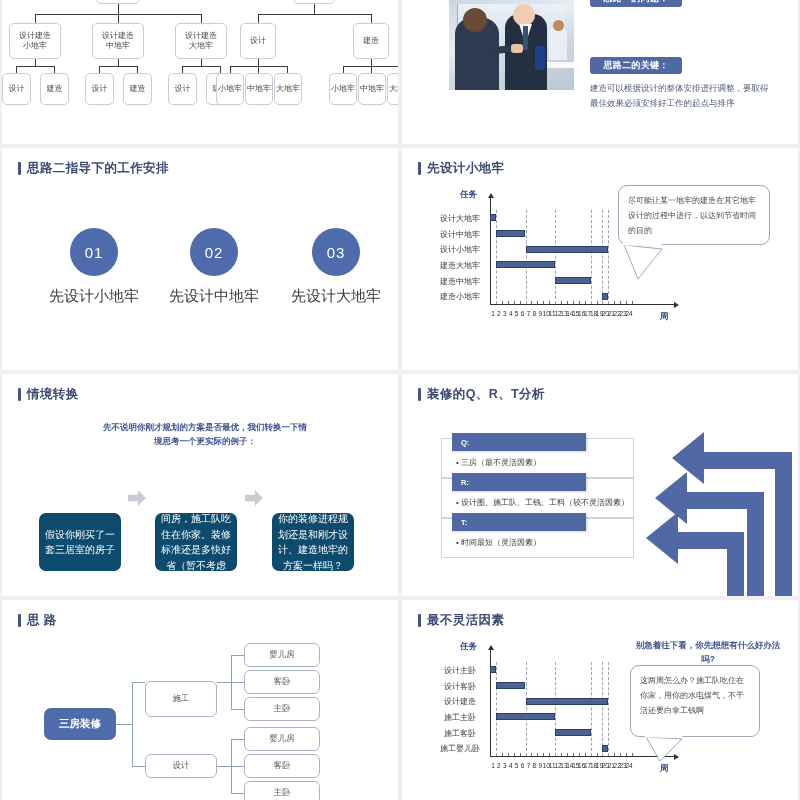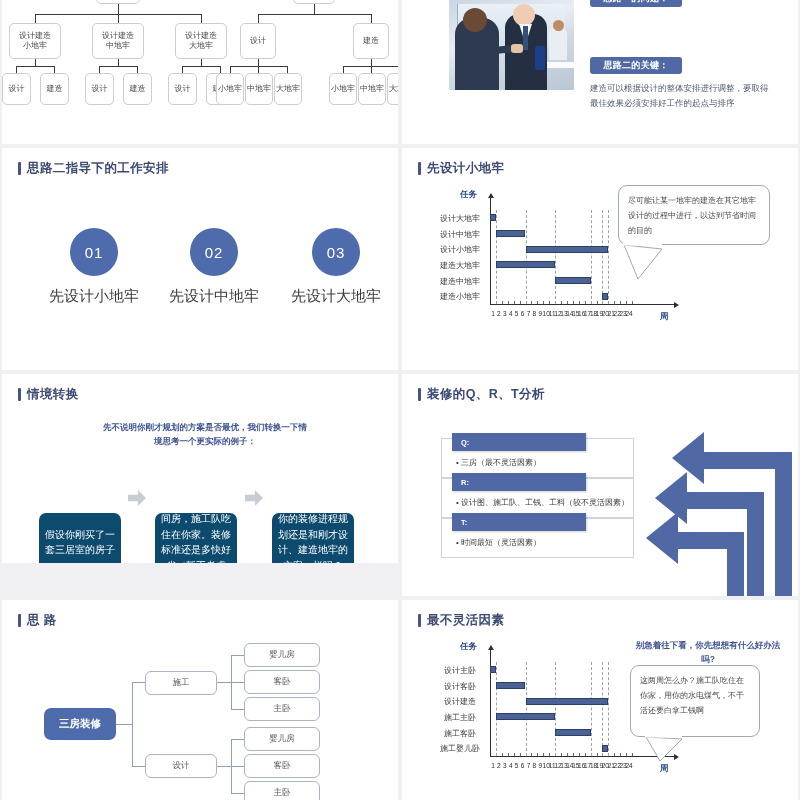--- a/index.html
+++ b/index.html
@@ -10,21 +10,21 @@
     -webkit-font-smoothing:antialiased;
   }
   .deck{width:800px;height:800px;position:relative;}
 
   
   .slide{position:absolute;background:#ffffff;overflow:hidden;}
   .s-tl{left:2px;  top:-44px; width:396px;height:188px;}
   .s-tr{left:402px;top:-44px; width:396px;height:188px;}
   .s-ml{left:2px;  top:148px; width:396px;height:222px;}
   .s-mr{left:402px;top:148px; width:396px;height:222px;}
-  .s-bl{left:2px;  top:374px; width:396px;height:189px;}
+  .s-bl{left:2px;  top:374px; width:396px;height:222px;}
   .s-br{left:402px;top:374px; width:396px;height:222px;}
   .s-fl{left:2px;  top:600px; width:396px;height:222px;}
   .s-fr{left:402px;top:600px; width:396px;height:222px;}
 
   
   .sec-head{
     position:absolute;left:16px;top:12px;
     display:flex;align-items:center;gap:6px;
     font-size:12.5px;font-weight:bold;color:#3c4a74;letter-spacing:.4px;
   }
@@ -379,21 +379,21 @@
       <span>思  路</span>
     </div>
 
     <div class="mnode mroot" style="left:42px;top:108px;width:72px;height:32px;">三房装修</div>
 
     <div class="mline h" style="left:114px;top:124px;width:16px;"></div>
     <div class="mline v" style="left:130px;top:82px;height:84px;"></div>
     <div class="mline h" style="left:130px;top:82px;width:13px;"></div>
     <div class="mline h" style="left:130px;top:166px;width:13px;"></div>
 
-    <div class="mnode" style="left:143px;top:71px;width:72px;height:24px;">施工</div>
+    <div class="mnode" style="left:143px;top:81px;width:72px;height:36px;">施工</div>
     <div class="mnode" style="left:143px;top:154px;width:72px;height:24px;">设计</div>
 
     <div class="mline h" style="left:215px;top:82px;width:14px;"></div>
     <div class="mline v" style="left:229px;top:55px;height:54px;"></div>
     <div class="mline h" style="left:229px;top:55px;width:13px;"></div>
     <div class="mline h" style="left:229px;top:82px;width:13px;"></div>
     <div class="mline h" style="left:229px;top:109px;width:13px;"></div>
 
     <div class="mnode" style="left:242px;top:43px;width:76px;height:24px;">婴儿房</div>
     <div class="mnode" style="left:242px;top:70px;width:76px;height:24px;">客卧</div>

